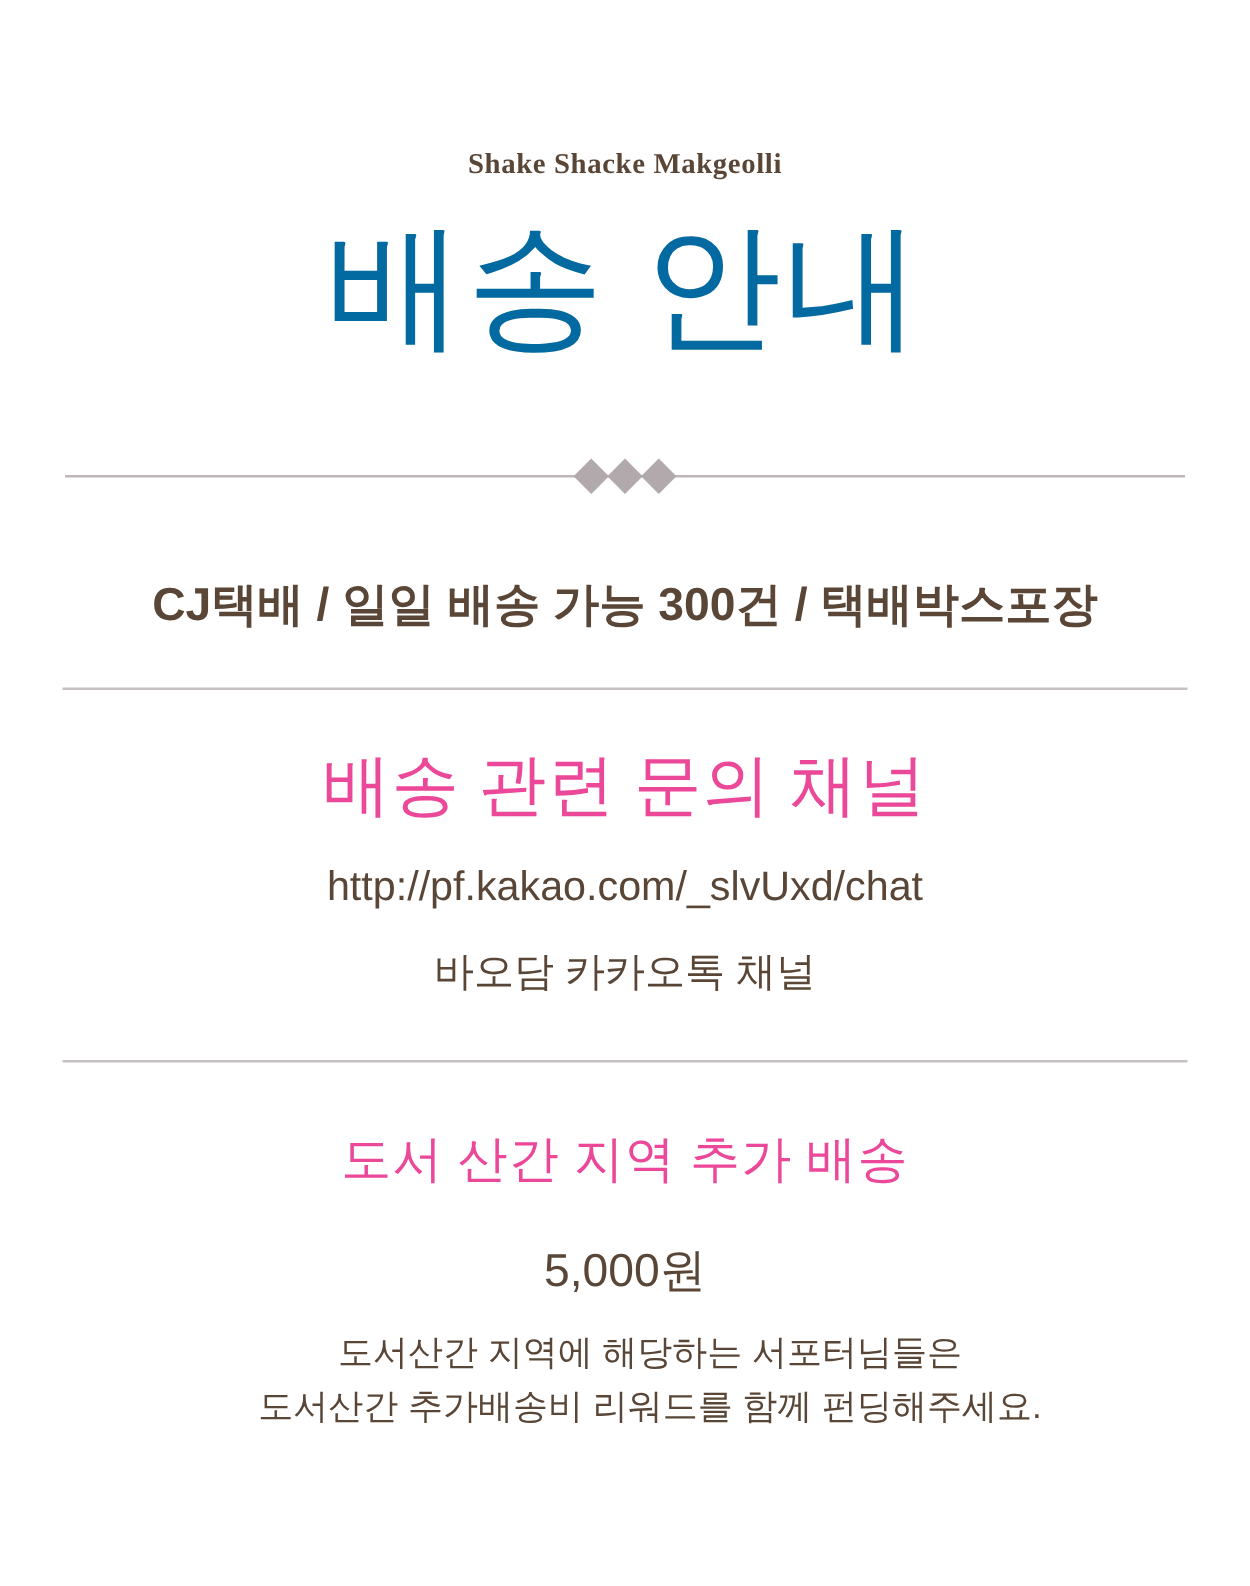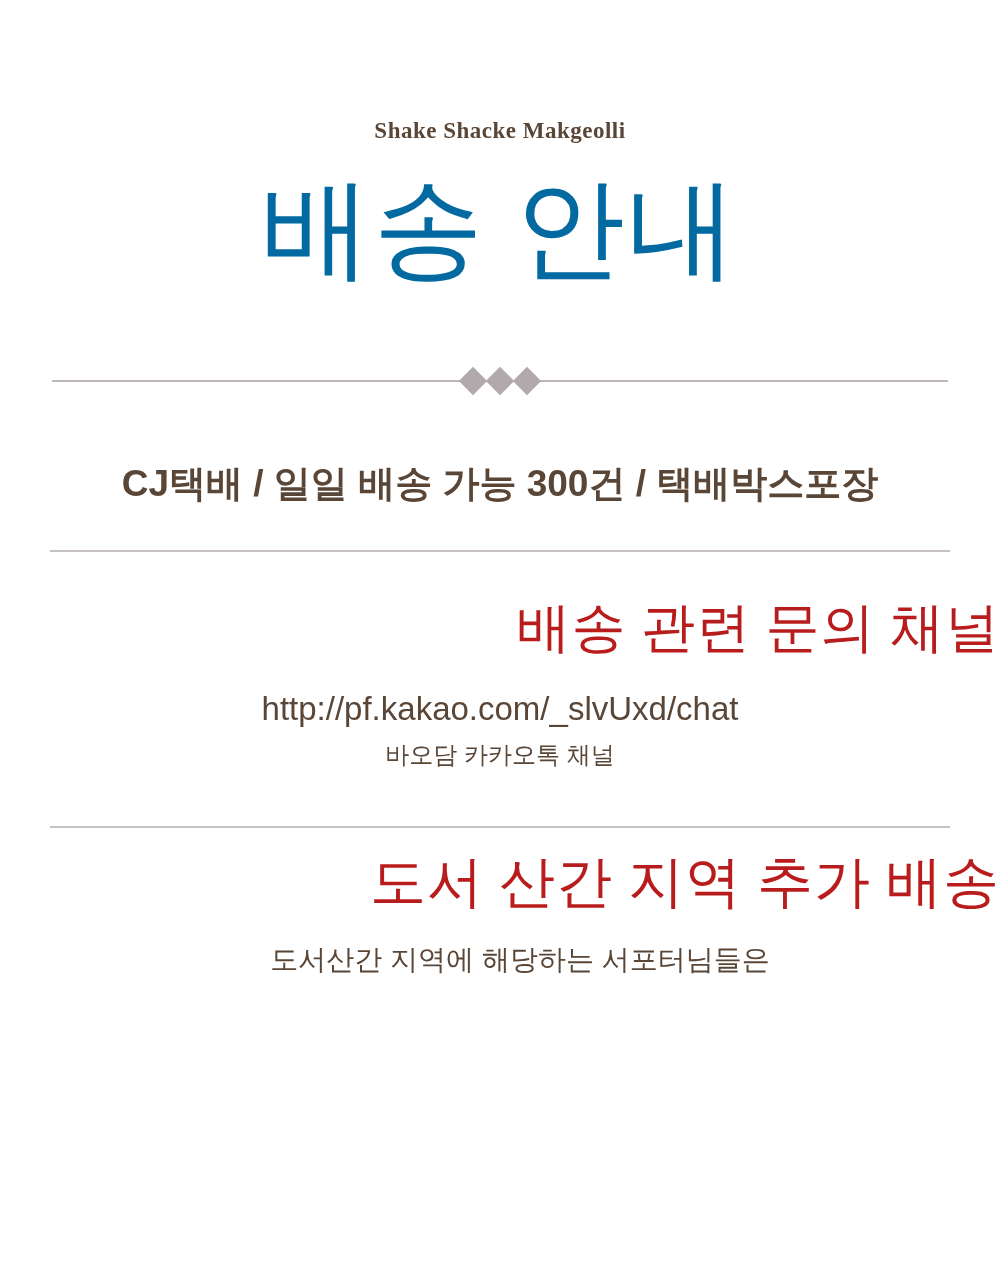--- a/index.html
+++ b/index.html
@@ -81,44 +81,43 @@
     width: 900px;
     height: 2px;
     background: #c8c1c4;
   }
   .rule-2 { margin-top: 40px; }
   .rule-3 { margin-top: 48px; }
 
   .section-heading {
     font-family: "Liberation Serif", "DejaVu Serif", serif;
     font-weight: 500;
-    color: #b91c1c;
-    text-align: right;
+    color: #ec4899;
   }
   .inquiry-heading {
     margin-top: 40px;
     font-size: 54px;
     line-height: 72px;
     letter-spacing: 1px;
   }
   .url {
     margin-top: 22px;
     font-size: 33px;
     line-height: 46px;
     color: #5a4637;
   }
   .channel {
-    margin-top: 0;
-    font-size: 24px;
+    margin-top: 22px;
+    font-size: 32px;
     line-height: 46px;
   }
 
   .remote-heading {
-    margin-top: 16px;
-    font-size: 56px;
+    margin-top: 40px;
+    font-size: 40px;
     line-height: 76px;
     letter-spacing: 1px;
   }
   .fee {
     margin-top: 26px;
     font-size: 37px;
     line-height: 50px;
   }
   .note {
     margin-top: 18px;
@@ -152,18 +151,20 @@
   <h2 class="section-heading inquiry-heading">배송 관련 문의 채널</h2>
 
   <p class="url">http://pf.kakao.com/_slvUxd/chat</p>
 
   <p class="channel">바오담 카카오톡 채널</p>
 
   <div class="rule rule-3"></div>
 
   <h2 class="section-heading remote-heading">도서 산간 지역 추가 배송</h2>
 
+  <p class="fee">5,000원</p>
 
   <p class="note">
     <span>도서산간 지역에 해당하는 서포터님들은</span><br>
+    <span>도서산간 추가배송비 리워드를 함께 펀딩해주세요.</span>
   </p>
 
 </div>
 
 </body></html>

